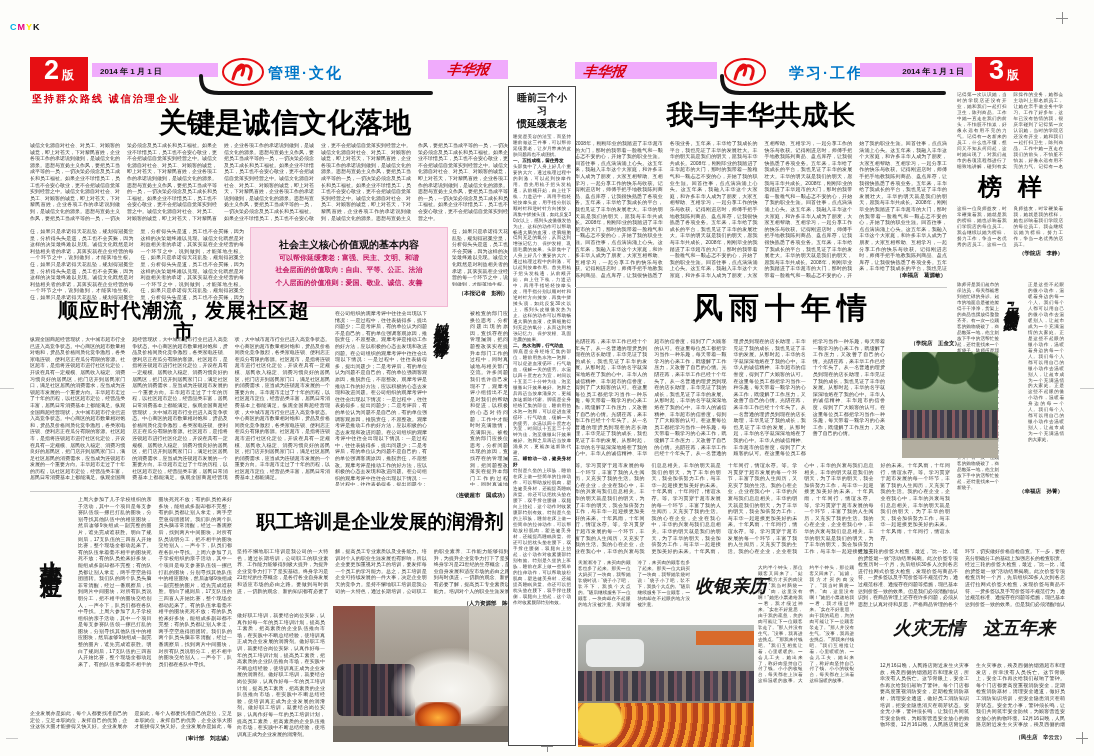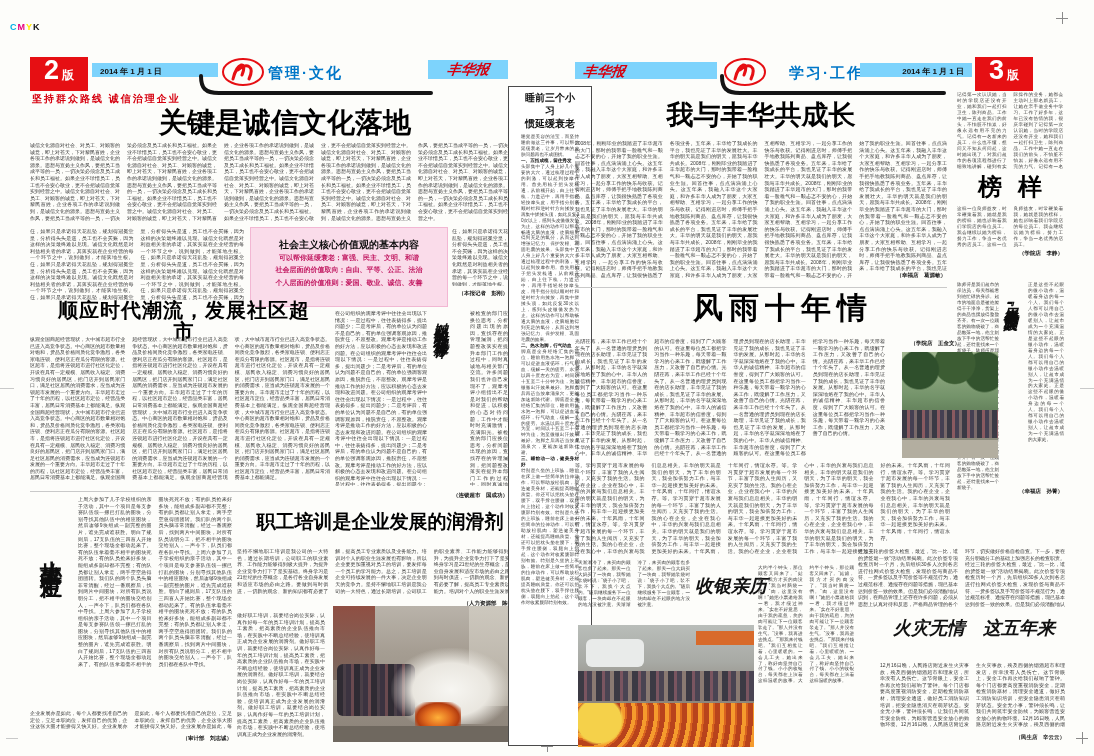--- a/index.html
+++ b/index.html
@@ -3,40 +3,40 @@
 <meta charset="utf-8">
 <style>
   html,body{margin:0;padding:0;background:#e9e9e9}
   .sheet{position:relative;width:1094px;height:756px;background:#fdfdfa;overflow:hidden;
          font-family:"Liberation Sans","DejaVu Sans",sans-serif;}
   .abs{position:absolute}
   
   .pagebox{background:#e60f13;color:#fff;display:flex;align-items:baseline;justify-content:center;gap:3px}
   .pn-big{font-size:27px;font-weight:900;line-height:1}
   .pn-small{font-size:12px;font-weight:bold}
-  .yellow{background:#7dd3fc}
+  .yellow{background:#f0abfc}
   .date{font-size:8px;color:#111;font-weight:bold}
   .section-name{color:#0077c8;font-weight:900;font-size:15px;letter-spacing:2px}
   .masthead{color:#d6000f;font-weight:bold;font-style:italic;font-size:14px;
             font-family:"DejaVu Serif",serif;transform:skewX(-8deg)}
   .slogan{color:#d6000f;font-weight:bold;font-size:10px;letter-spacing:2px}
   
   .headline{font-weight:900;color:#000;text-align:center;line-height:1.05}
   .script{font-family:"DejaVu Serif",serif;font-style:italic;font-weight:900;color:#111}
   .bt{font-size:5px;line-height:1.32;color:#383838;text-align:justify;overflow:hidden;word-break:break-all}
   .bt6{font-size:4.6px;line-height:1.3;color:#3a3a3a;text-align:justify;overflow:hidden;word-break:break-all}
   .cols2{column-count:2;column-gap:7px}
   .cols3{column-count:3;column-gap:7px}
   .cols4{column-count:4;column-gap:7px}
   .cols5{column-count:5;column-gap:7px}
   .byline{font-size:5.5px;color:#111;text-align:right;font-weight:bold}
   .vtitle{writing-mode:vertical-rl;text-orientation:upright;font-weight:900;color:#0d0d0d}
   .pinkbox{background:#fadcea;border:1px solid #f2b7d3;text-align:center;overflow:hidden}
   .pink-line{color:#c21a62;font-size:7px;font-weight:bold;font-family:"DejaVu Serif",serif;line-height:1.75}
-  .sleepbox{border:1px solid #4a4a4a;background:#fff;overflow:hidden;padding:4px 12px}
+  .sleepbox{border:1px solid #4a4a4a;background:#fff;overflow:hidden;padding:4px 4px}
   .subhead{font-weight:bold;color:#111}
   .photo{position:absolute;overflow:hidden}
   .hairline{background:#c9c9c9}
   .cross{width:12px;height:12px;
     background:linear-gradient(#8a8a8a,#8a8a8a) center/12px 1px no-repeat,
                linear-gradient(#8a8a8a,#8a8a8a) center/1px 12px no-repeat}
   .cmyk span{font-size:9px;font-weight:900;margin-right:1px}
 </style>
 </head>
 <body>

